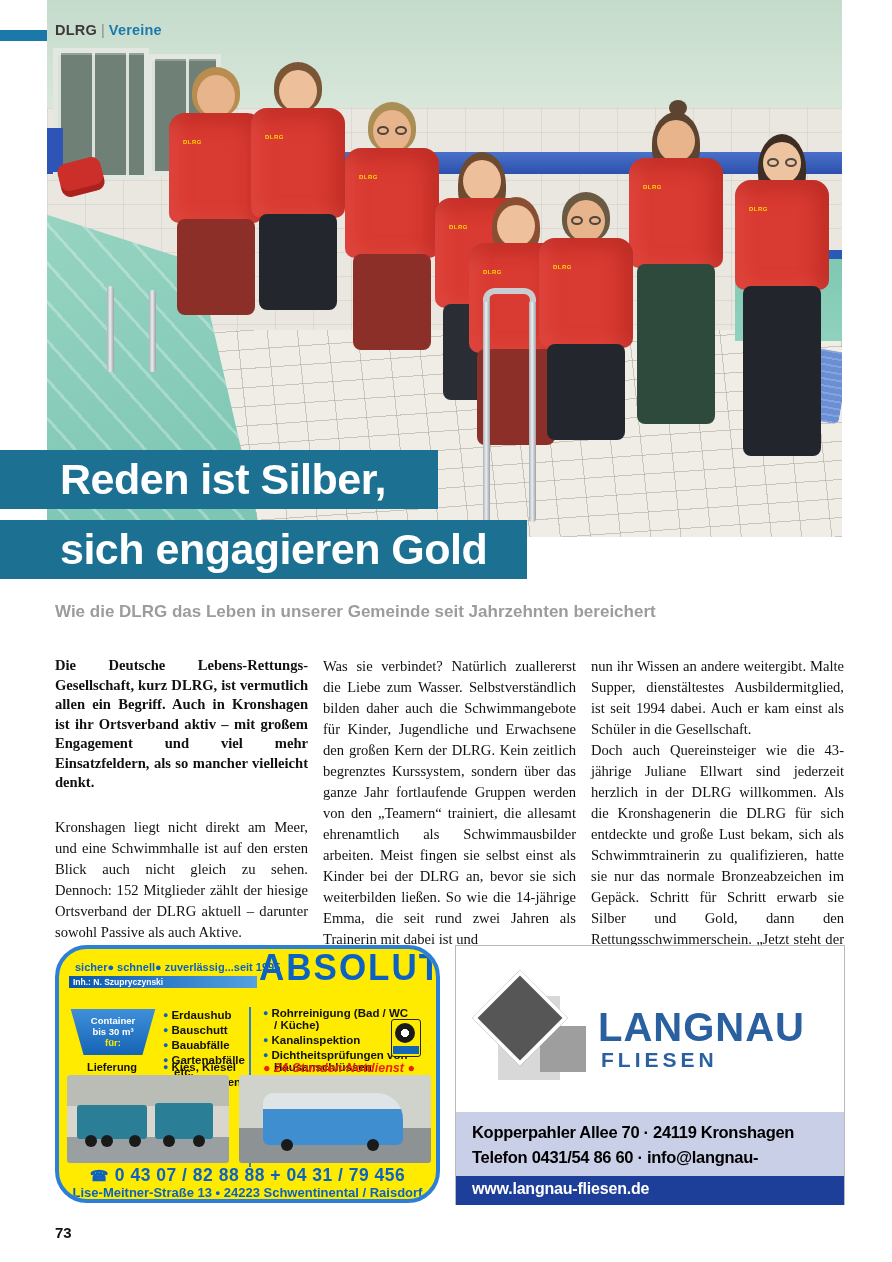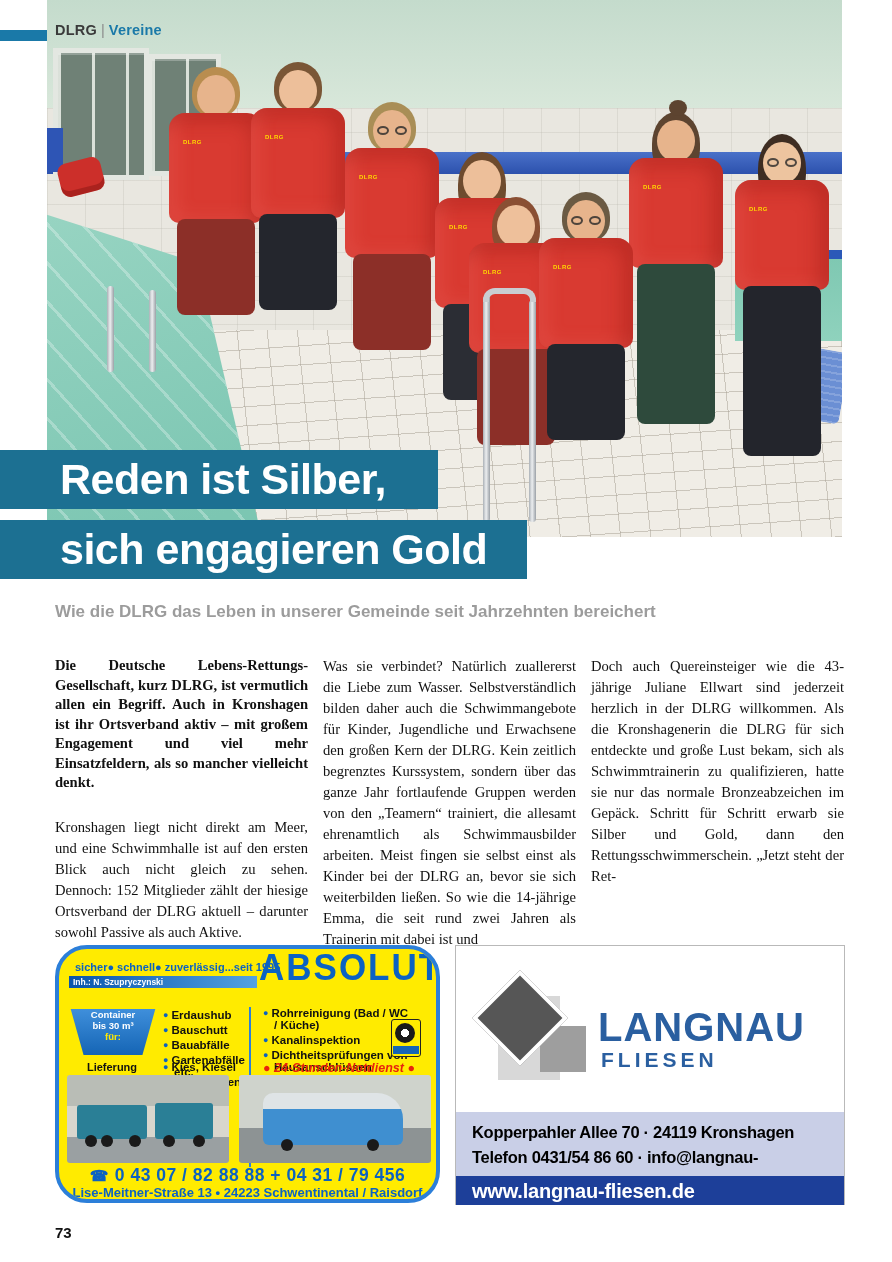--- a/index.html
+++ b/index.html
@@ -79,21 +79,21 @@
   
   .ad-abs{position:absolute;left:55px;top:945px;width:385px;height:258px;background:#ffeb00;
     border:4px solid #2c7fd9;border-radius:32px;box-sizing:border-box;overflow:hidden;}
   .abs-tagline{position:absolute;left:16px;top:12px;color:#0b62c2;font-weight:bold;font-size:11px;}
   .abs-owner{position:absolute;left:10px;top:27px;width:188px;height:12px;color:#fff;font-weight:bold;font-size:8.5px;
     background:linear-gradient(90deg,#0a55ab,#53a2e2);padding:1px 4px;box-sizing:border-box;}
   .abs-brand{position:absolute;left:200px;top:-2px;color:#0b62c2;font-weight:900;font-size:35px;letter-spacing:2px;transform:scaleY(1.05);}
   .abs-brand-sub{position:absolute;left:200px;top:36px;color:#0b62c2;font-weight:bold;font-size:12.5px;}
   .abs-divider{position:absolute;left:190px;top:58px;width:2px;height:160px;background:#2c7fd9;}
   .container-shape{position:absolute;left:8px;top:60px;width:92px;height:46px;background:linear-gradient(#3f8fdb,#1565b5);
-    clip-path:polygon(4% 0,96% 0,82% 100%,18% 100%);color:#fff;font-weight:bold;font-size:9.5px;text-align:center;line-height:11px;box-sizing:border-box;}
+    clip-path:polygon(4% 0,96% 0,82% 100%,18% 100%);color:#fff;font-weight:bold;font-size:9.5px;text-align:center;line-height:11px;padding-top:6px;box-sizing:border-box;}
   .container-shape .fuer{color:#ffe900;}
   .abs-list{list-style:none;margin:0;padding:0;font-size:11.5px;font-weight:bold;color:#111;}
   .abs-list li{margin-bottom:3px;padding-left:11px;text-indent:-11px;}
   .abs-list .blt{color:#0b62c2;font-size:9px;vertical-align:1px;padding-right:3px;}
   .list-left{position:absolute;left:104px;top:60px;width:86px;}
   .lieferung{position:absolute;left:18px;top:112px;width:70px;text-align:center;font-size:11px;font-weight:bold;color:#111;line-height:13px;}
   .list-left2{position:absolute;left:104px;top:112px;width:86px;}
   .list-right{position:absolute;left:204px;top:58px;width:150px;}
   .emergency{position:absolute;left:200px;top:112px;width:160px;text-align:center;color:#e8230d;font-weight:bold;font-style:italic;font-size:12.5px;}
   .seal{position:absolute;left:332px;top:70px;width:28px;height:36px;background:#ffeb00;border:1px solid #222;border-radius:3px;}
@@ -115,21 +115,21 @@
   .ad-lang{position:absolute;left:455px;top:945px;width:390px;height:260px;background:#fff;border:1px solid #b9b9b9;box-sizing:border-box;}
   .lg-logo{position:absolute;left:28px;top:36px;width:105px;height:105px;}
   .lg-sq-light{position:absolute;left:14px;top:14px;width:62px;height:84px;background:#d8d8d8;}
   .lg-sq-mid{position:absolute;left:56px;top:44px;width:46px;height:46px;background:#9e9e9e;}
   .lg-diamond{position:absolute;left:2px;top:2px;width:60px;height:60px;background:#565656;transform:rotate(45deg);border:4px solid #fff;}
   .lg-name{position:absolute;left:142px;top:59px;color:#2a5fa0;font-weight:900;font-size:40px;letter-spacing:1px;}
   .lg-sub{position:absolute;left:145px;top:102px;color:#2a5fa0;font-weight:900;font-size:21px;letter-spacing:4px;}
   .lg-addr{position:absolute;left:0;top:166px;width:100%;height:64px;background:#c9cfe7;box-sizing:border-box;
     padding:8px 16px;color:#000;font-size:16.5px;font-weight:bold;line-height:25px;letter-spacing:-.3px;}
   .lg-web{position:absolute;left:0;top:230px;width:100%;height:29px;background:#1d3f99;color:#fff;
-    font-weight:bold;font-size:20px;box-sizing:border-box;padding:4px 16px;letter-spacing:-.2px;}
+    font-weight:bold;font-size:16px;box-sizing:border-box;padding:4px 16px;letter-spacing:-.2px;}
 
   .page-num{position:absolute;left:55px;top:1224px;font-size:15px;font-weight:bold;color:#111;}
 </style>
 </head>
 <body>
 
 <div class="photo">
   <div class="ceiling"></div>
   <div class="wall"></div>
   <div class="wall-stripe"></div>
@@ -235,20 +235,21 @@
 
 <div class="cols">
   <div class="col">
     <p class="intro">Die Deutsche Lebens-Rettungs-Gesellschaft, kurz DLRG, ist vermutlich allen ein Begriff. Auch in Kronshagen ist ihr Ortsverband aktiv – mit großem Engagement und viel mehr Einsatzfeldern, als so mancher vielleicht denkt.</p>
     <p>Kronshagen liegt nicht direkt am Meer, und eine Schwimmhalle ist auf den ersten Blick auch nicht gleich zu sehen. Dennoch: 152 Mitglieder zählt der hiesige Ortsverband der DLRG aktuell – darunter sowohl Passive als auch Aktive.</p>
   </div>
   <div class="col">
     <p>Was sie verbindet? Natürlich zuallererst die Liebe zum Wasser. Selbstverständlich bilden daher auch die Schwimmangebote für Kinder, Jugendliche und Erwachsene den großen Kern der DLRG. Kein zeitlich begrenztes Kurssystem, sondern über das ganze Jahr fortlaufende Gruppen werden von den „Teamern“ trainiert, die allesamt ehrenamtlich als Schwimmausbilder arbeiten. Meist fingen sie selbst einst als Kinder bei der DLRG an, bevor sie sich weiterbilden ließen. So wie die 14-jährige Emma, die seit rund zwei Jahren als Trainerin mit dabei ist und</p>
   </div>
   <div class="col">
+    <p>nun ihr Wissen an andere weitergibt. Malte Supper, dienstältestes Ausbildermitglied, ist seit 1994 dabei. Auch er kam einst als Schüler in die Gesellschaft.</p>
     <p>Doch auch Quereinsteiger wie die 43-jährige Juliane Ellwart sind jederzeit herzlich in der DLRG willkommen. Als die Kronshagenerin die DLRG für sich entdeckte und große Lust bekam, sich als Schwimmtrainerin zu qualifizieren, hatte sie nur das normale Bronzeabzeichen im Gepäck. Schritt für Schritt erwarb sie Silber und Gold, dann den Rettungsschwimmerschein. „Jetzt steht der Ret-</p>
   </div>
 </div>
 
 <div class="ad-abs">
   <div class="abs-tagline">sicher● schnell● zuverlässig...seit 1995</div>
   <div class="abs-owner">Inh.: N. Szupryczynski</div>
   <div class="abs-brand">ABSOLUT</div>
   <div class="abs-divider"></div>
 

